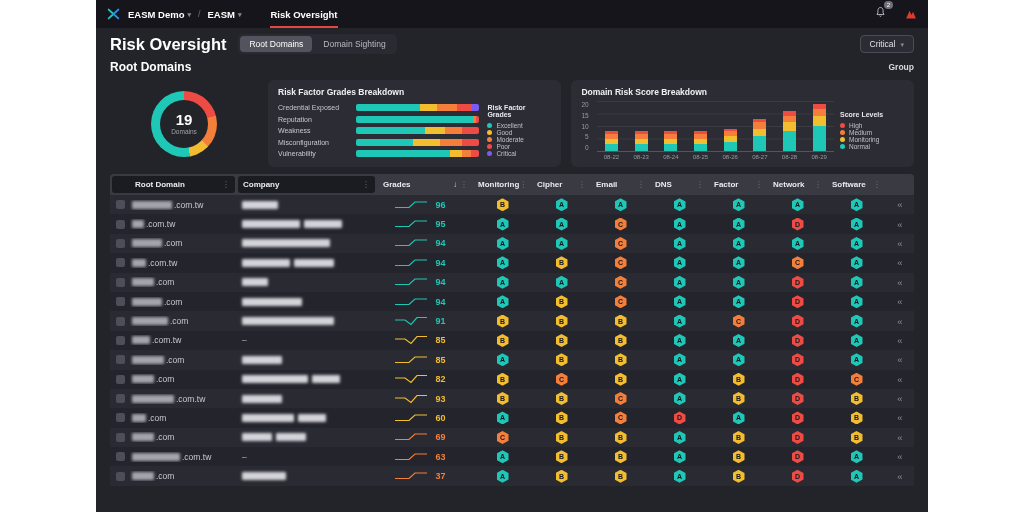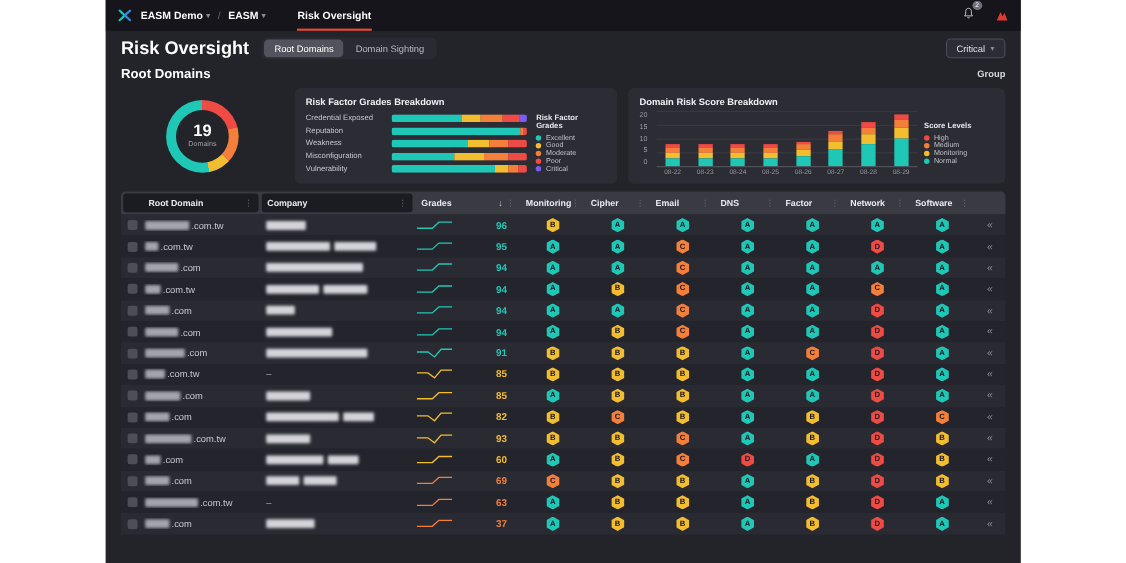--- a/index.html
+++ b/index.html
@@ -78,21 +78,21 @@
   .th.dr{border-radius:0 3px 3px 0;margin-right:3px;}
   .th.pill2{border-radius:3px;margin-right:3px;}
   .tr{display:grid;grid-template-columns:var(--cols);height:19.4px;align-items:center;cursor:pointer;}
   .tr:nth-child(odd){background:#2a2a32;}
   .tr:nth-child(even){background:#24242c;}
   .cicon{width:9px;height:9px;border-radius:2px;background:#4e4e58;margin-left:6px;}
   .cdomain{display:flex;align-items:center;gap:2px;font-size:8.5px;color:#c8c8d0;overflow:hidden;padding-left:2px;}
   .redact{height:8px;background:#a4a4ad;border-radius:1px;filter:blur(1.6px);flex:0 0 auto;}
   .ccompany{display:flex;align-items:center;gap:4px;padding-left:4px;color:#b0b0b8;font-size:8.5px;}
   .ccompany .redact{background:#d3d3d9;}
-  .ctrend{display:flex;align-items:center;gap:5px;justify-content:space-between;padding-right:12px;}
+  .ctrend{display:flex;align-items:center;gap:5px;justify-content:center;padding-right:12px;}
   .score{font-size:9px;font-weight:bold;min-width:13px;text-align:right;}
   .cgrade{display:flex;justify-content:center;}
   .hex{width:12px;height:13px;clip-path:polygon(50% 0,100% 25%,100% 75%,50% 100%,0 75%,0 25%);display:flex;align-items:center;justify-content:center;font-size:7px;font-weight:bold;color:#17171d;}
   .ccollapse{text-align:center;color:#8a8a92;font-size:9.5px;}
 </style>
 </head>
 <body>
 
 <div class="frame">
   <div class="app">

